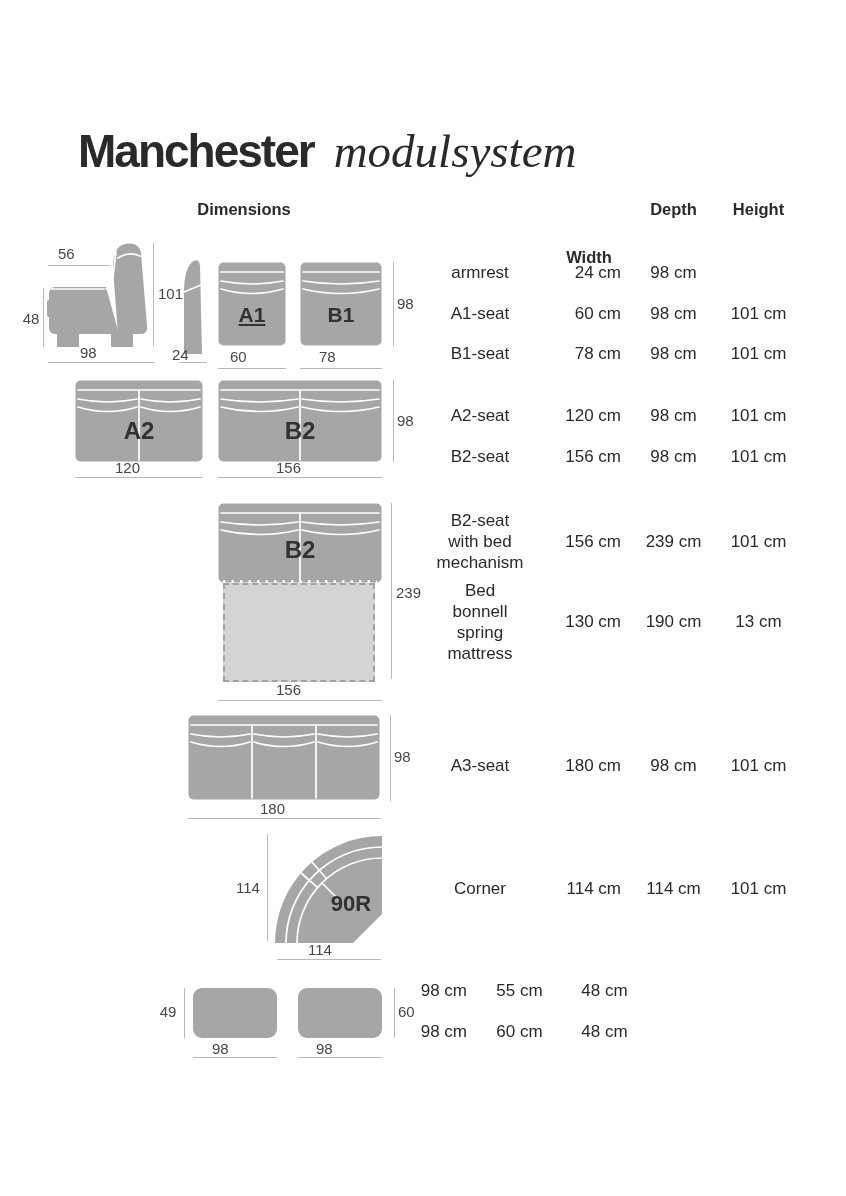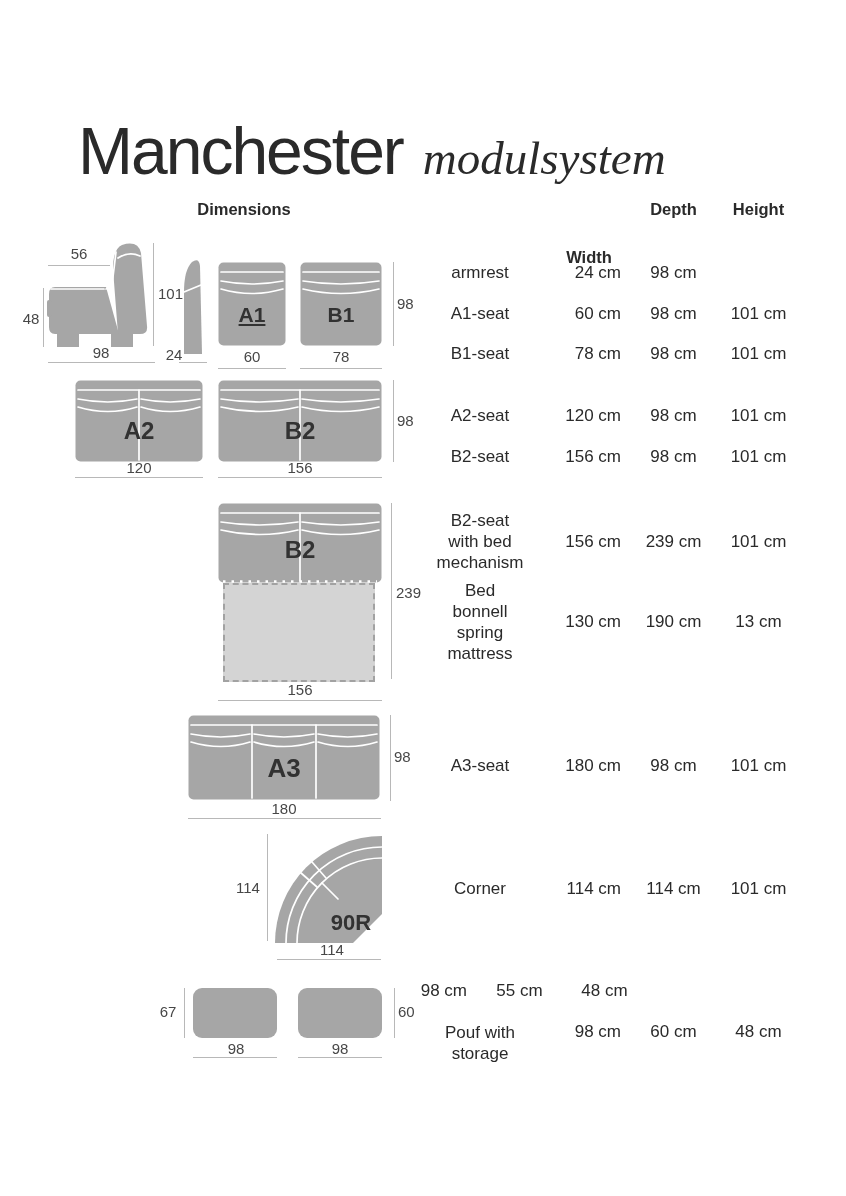--- a/index.html
+++ b/index.html
@@ -8,39 +8,39 @@
     --dash-gray:#a2a2a2;
     --dim-line:#b8b8b8;
     --text-dark:#2a2a2a;
     --dim-text:#474747;
   }
   html,body{margin:0;padding:0;background:#fff;}
   .page{position:relative;width:846px;height:1196px;background:#fff;overflow:hidden;
         font-family:"Liberation Sans",sans-serif;color:var(--text-dark);}
   
   .title{position:absolute;left:78px;top:116px;white-space:nowrap;}
-  .title .brand{font-size:66px;font-weight:normal;letter-spacing:-2px;line-height:70px;}
+  .title .brand{font-size:46px;font-weight:bold;letter-spacing:-2px;line-height:70px;}
   .title .suffix{font-family:"Liberation Serif",serif;font-style:italic;font-size:47px;margin-left:20px;}
   
   .colhead{position:absolute;top:200px;font-weight:bold;font-size:16.5px;text-align:center;}
   
   .trow{position:absolute;left:403px;width:400px;display:flex;align-items:center;
         transform:translateY(-50%);font-size:17px;}
   .tl{width:154px;text-align:center;white-space:pre-line;line-height:21px;}
   .tv{width:64px;text-align:right;}
   .tv2{width:65px;margin-left:20px;text-align:center;}
   .r0{top:272px}.r1{top:313px}.r2{top:353px}.r3{top:415px}.r4{top:456px}
   .r5{top:541px}.r6{top:622px}.r7{top:765px}.r8{top:888px}.r9{top:991px}.r10{top:1032px}
   .lshift9{transform:translateY(9px);}
   .lshift11{transform:translateY(11px);}
   
   .dia{position:absolute;}
   .hline{position:absolute;height:1px;background:var(--dim-line);}
   .vline{position:absolute;width:1px;background:var(--dim-line);}
-  .dimtxt{position:absolute;font-size:15px;color:var(--dim-text);text-align:center;white-space:nowrap;}
+  .dimtxt{position:absolute;font-size:15px;color:var(--dim-text);text-align:left;white-space:nowrap;}
   .tar{text-align:center;} .tal{text-align:left;}
   .modlabel{position:absolute;font-weight:bold;color:#323232;text-align:center;}
   .ml21{font-size:21px;} .ml24{font-size:24px;} .ml26{font-size:26px;} .ml22{font-size:22px;}
   .bedrect{position:absolute;left:223px;top:583px;width:148px;height:95px;
            background:var(--bed-gray);border:2px dashed var(--dash-gray);}
   .pouf{position:absolute;width:84px;height:50px;border-radius:9px;background:var(--module-gray);}
   svg{display:block;}
   svg .fillg{fill:var(--module-gray);}
   svg .seam{stroke:#fff;stroke-width:1.7;fill:none;stroke-linecap:round;}
 </style>
@@ -116,22 +116,20 @@
     <div class="tv">114 cm</div>
     <div class="tv2">114 cm</div>
     <div class="tv2">101 cm</div>
   </div>
   <div class="trow r9">
     <div class="tv">98 cm</div>
     <div class="tv2">55 cm</div>
     <div class="tv2">48 cm</div>
   </div>
   <div class="trow r10">
-    <div class="tl lshift11">Pouf with
-storage</div>
     <div class="tv">98 cm</div>
     <div class="tv2">60 cm</div>
     <div class="tv2">48 cm</div>
   </div>
 
   <div class="dia" style="left:45px;top:243px;">
     <svg width="112" height="106" viewBox="0 0 112 106">
       <g class="fillg">
         <path d="M77,2 Q93,-3 96,10 L102,83 Q103,91 95,91 L73,91 L68,26 Q68,6 77,2 Z"></path>
         <path d="M10,44 L61,44 L74,91 L10,91 Q4,91 4,84 L4,51 Q4,44 10,44 Z"></path>
@@ -154,21 +152,21 @@
   <div class="vline" style="left:43px;top:288px;height:59px;"></div>
   <div class="dimtxt" style="left:80px;top:344px;width:42px;">98</div>
   <div class="hline" style="left:48px;top:362px;width:107px;"></div>
 
   <div class="dia" style="left:180px;top:258px;">
     <svg width="26" height="96" viewBox="0 0 26 96">
       <path class="fillg" d="M4,96 L4,34 Q4,12 12,4 Q19,-1 20,8 L22,96 Z"></path>
       <path class="seam" d="M4,34 L21,27"></path>
     </svg>
   </div>
-  <div class="dimtxt" style="left:156px;top:346px;width:36px;">24</div>
+  <div class="dimtxt" style="left:172px;top:346px;width:36px;">24</div>
   <div class="hline" style="left:179px;top:362px;width:28px;"></div>
 
   <div class="dia" style="left:218px;top:262px;">
     <svg width="68" height="84" viewBox="0 0 68 84">
       <rect class="fillg" x="0.5" y="0.5" width="67" height="83" rx="5"></rect>
       <g class="seam">
         <path d="M3,10 L65,10"></path>
         <path d="M3,19 Q34,25 65,19"></path>
         <path d="M3,27 Q34,36 65,27"></path>
       </g>
@@ -260,46 +258,45 @@
           <path d="M66,19 Q96,25 126,19"></path>
           <path d="M130,19 Q160,25 189,19"></path>
         <path d="M3,27 Q33,36 62,27"></path>
           <path d="M66,27 Q96,36 126,27"></path>
           <path d="M130,27 Q160,36 189,27"></path>
         <path d="M64,10 L64,83"></path>
           <path d="M128,10 L128,83"></path>
       </g>
     </svg>
   </div>
-  <div class="modlabel ml26" style="left:188px;top:753px;width:192px;">A3</div>
   <div class="dimtxt" style="left:260px;top:800px;width:48px;">180</div>
   <div class="hline" style="left:188px;top:818px;width:193px;"></div>
   <div class="vline" style="left:390px;top:715px;height:86px;"></div>
   <div class="dimtxt tal" style="left:394px;top:748px;width:30px;">98</div>
 
   <div class="dia" style="left:272px;top:833px;">
     <svg width="110" height="110" viewBox="0 0 110 110">
       <path class="fillg" d="M3,110 A107,107 0 0 1 110,3 L110,81 L81,110 Z"></path>
       <g class="seam">
         <path d="M14,110 A96,96 0 0 1 110,14"></path>
         <path d="M25,110 A85,85 0 0 1 110,25"></path>
         <path d="M40,29 L54,45"></path>
         <path d="M29,40 L45,54"></path>
         <path d="M50,50 L66,66"></path>
       </g>
     </svg>
   </div>
-  <div class="modlabel ml22" style="left:320px;top:910px;width:62px;">90R</div>
+  <div class="modlabel ml22" style="left:320px;top:891px;width:62px;">90R</div>
   <div class="dimtxt tar" style="left:233px;top:879px;width:30px;">114</div>
   <div class="vline" style="left:267px;top:834px;height:107px;"></div>
   <div class="dimtxt" style="left:308px;top:941px;width:48px;">114</div>
   <div class="hline" style="left:277px;top:959px;width:104px;"></div>
 
   <div class="pouf" style="left:193px;top:988px;"></div>
-  <div class="dimtxt tar" style="left:156px;top:1003px;width:24px;">67</div>
+  <div class="dimtxt tar" style="left:156px;top:1003px;width:24px;">49</div>
   <div class="vline" style="left:184px;top:988px;height:50px;"></div>
   <div class="dimtxt" style="left:212px;top:1040px;width:48px;">98</div>
   <div class="hline" style="left:193px;top:1057px;width:84px;"></div>
 
   <div class="pouf" style="left:298px;top:988px;"></div>
   <div class="dimtxt" style="left:316px;top:1040px;width:48px;">98</div>
   <div class="hline" style="left:298px;top:1057px;width:84px;"></div>
   <div class="vline" style="left:394px;top:988px;height:50px;"></div>
   <div class="dimtxt tal" style="left:398px;top:1003px;width:28px;">60</div>
 

